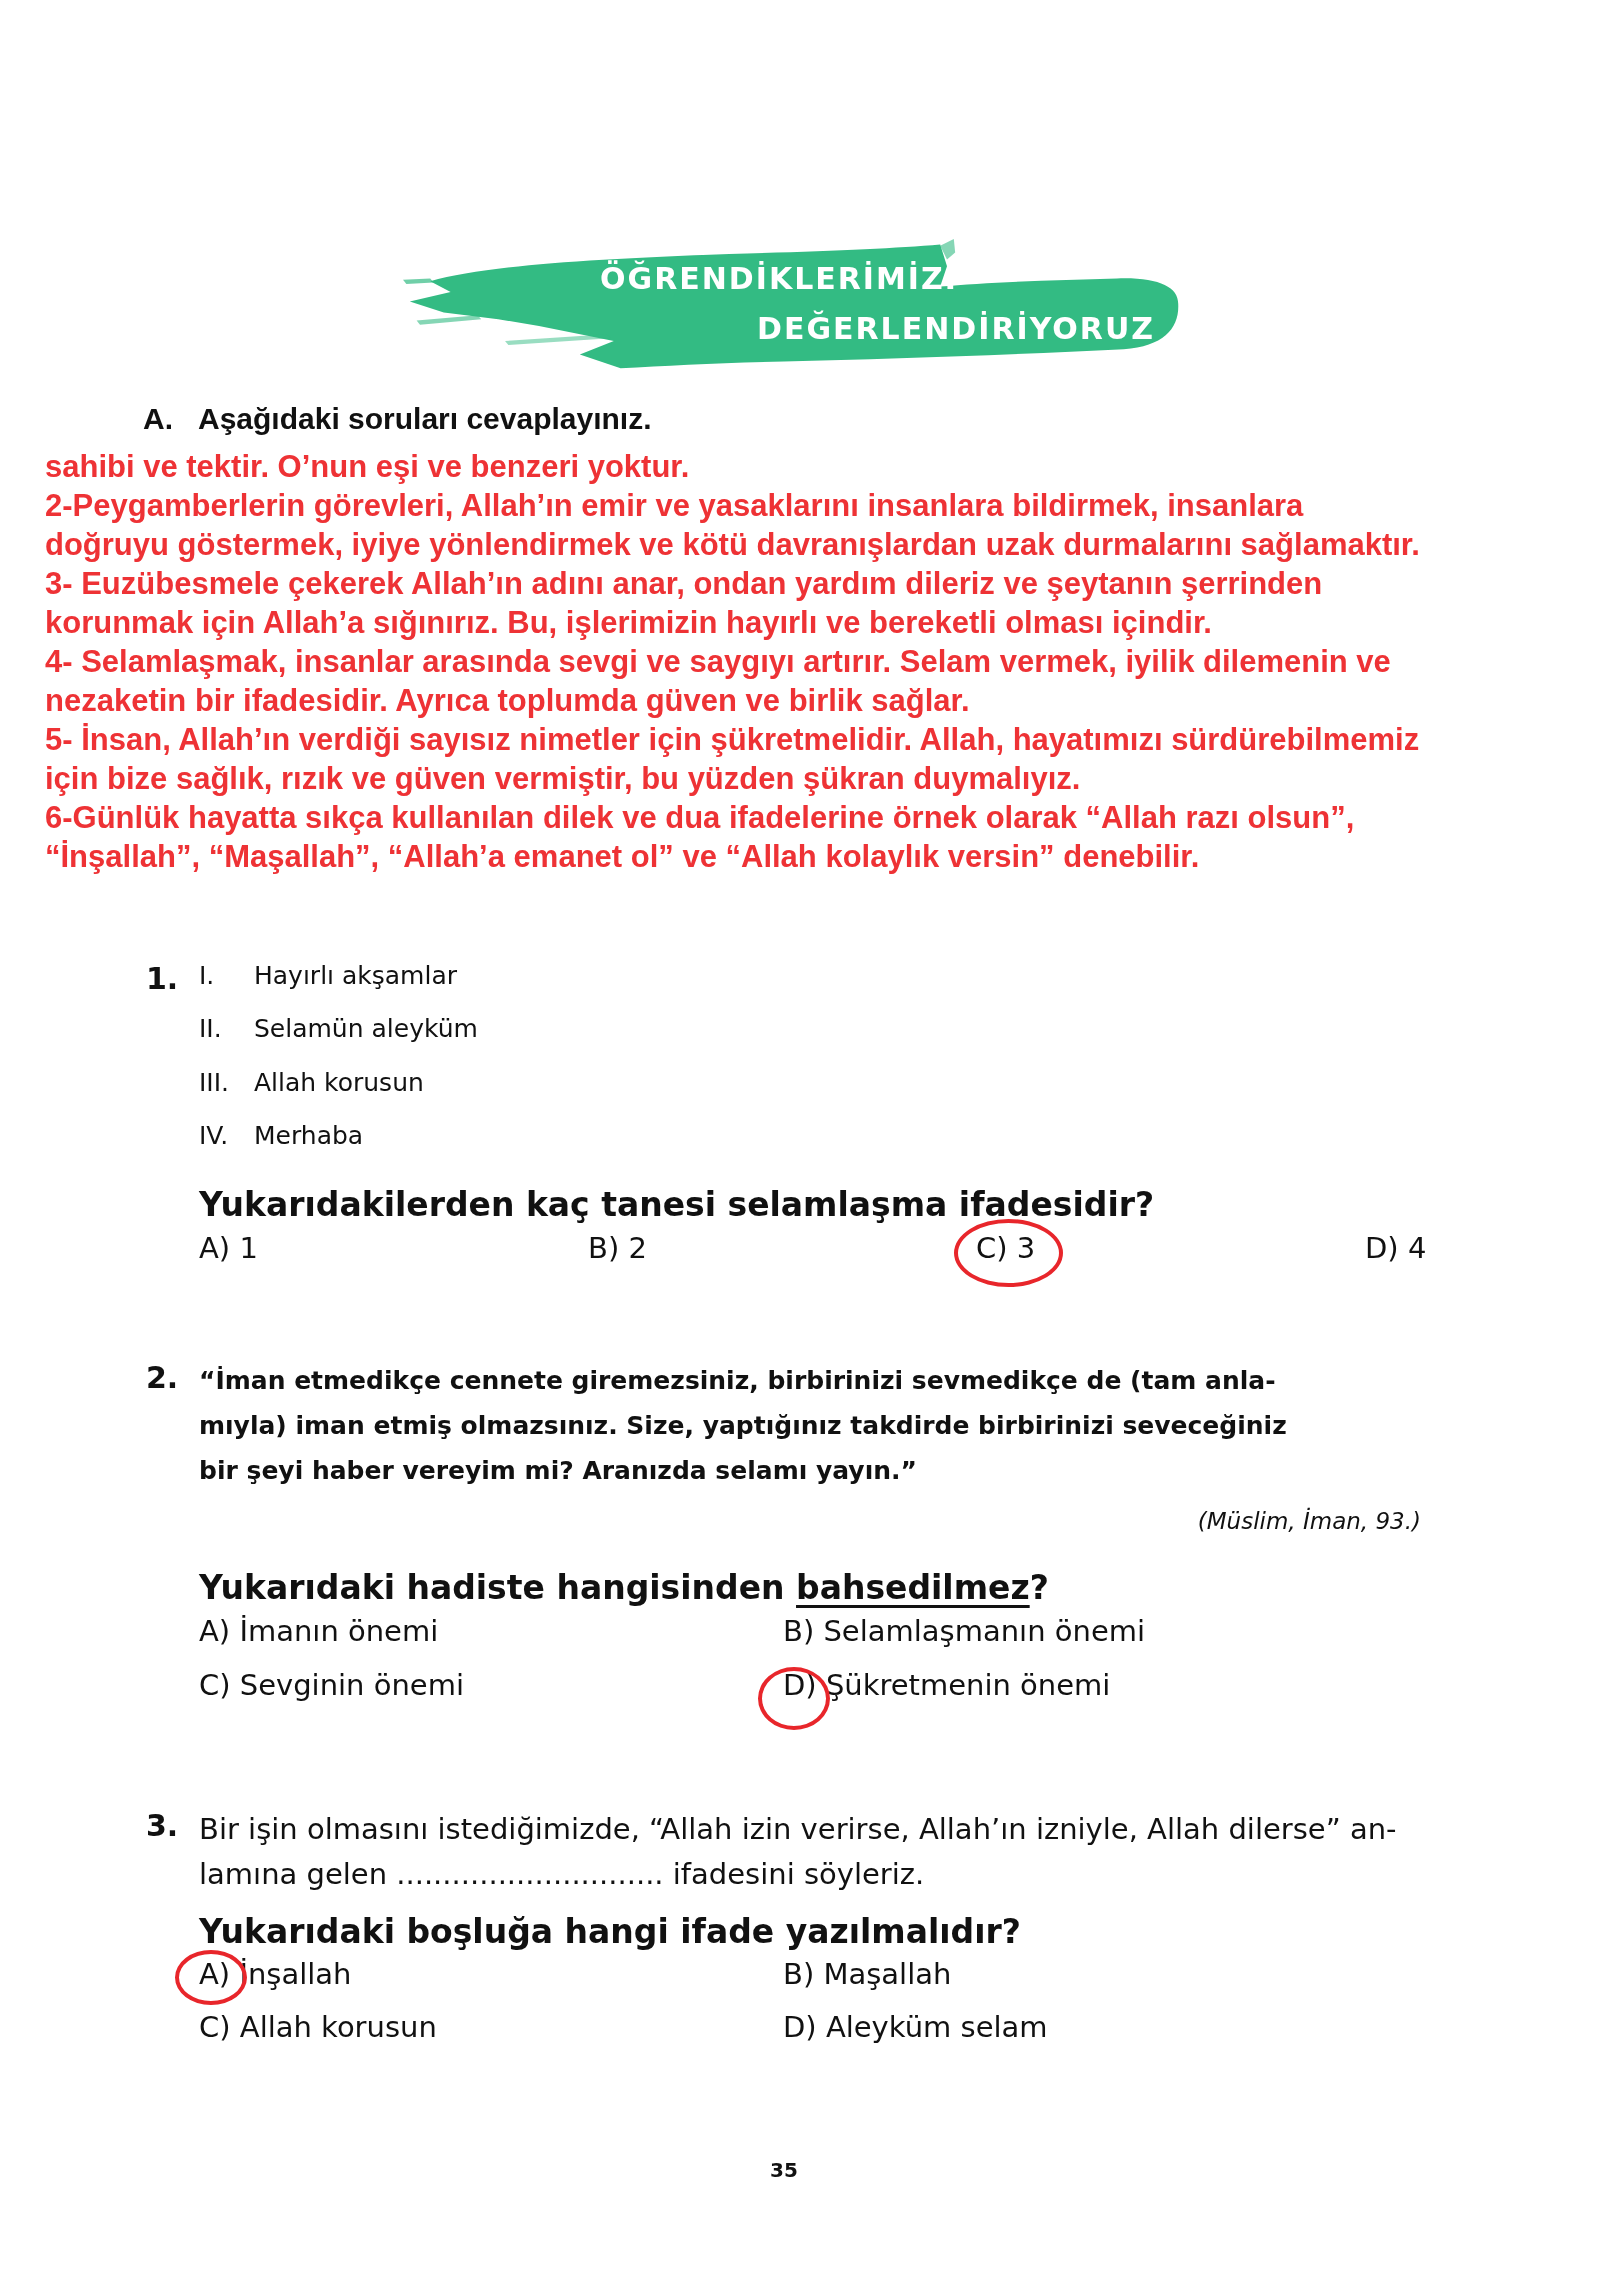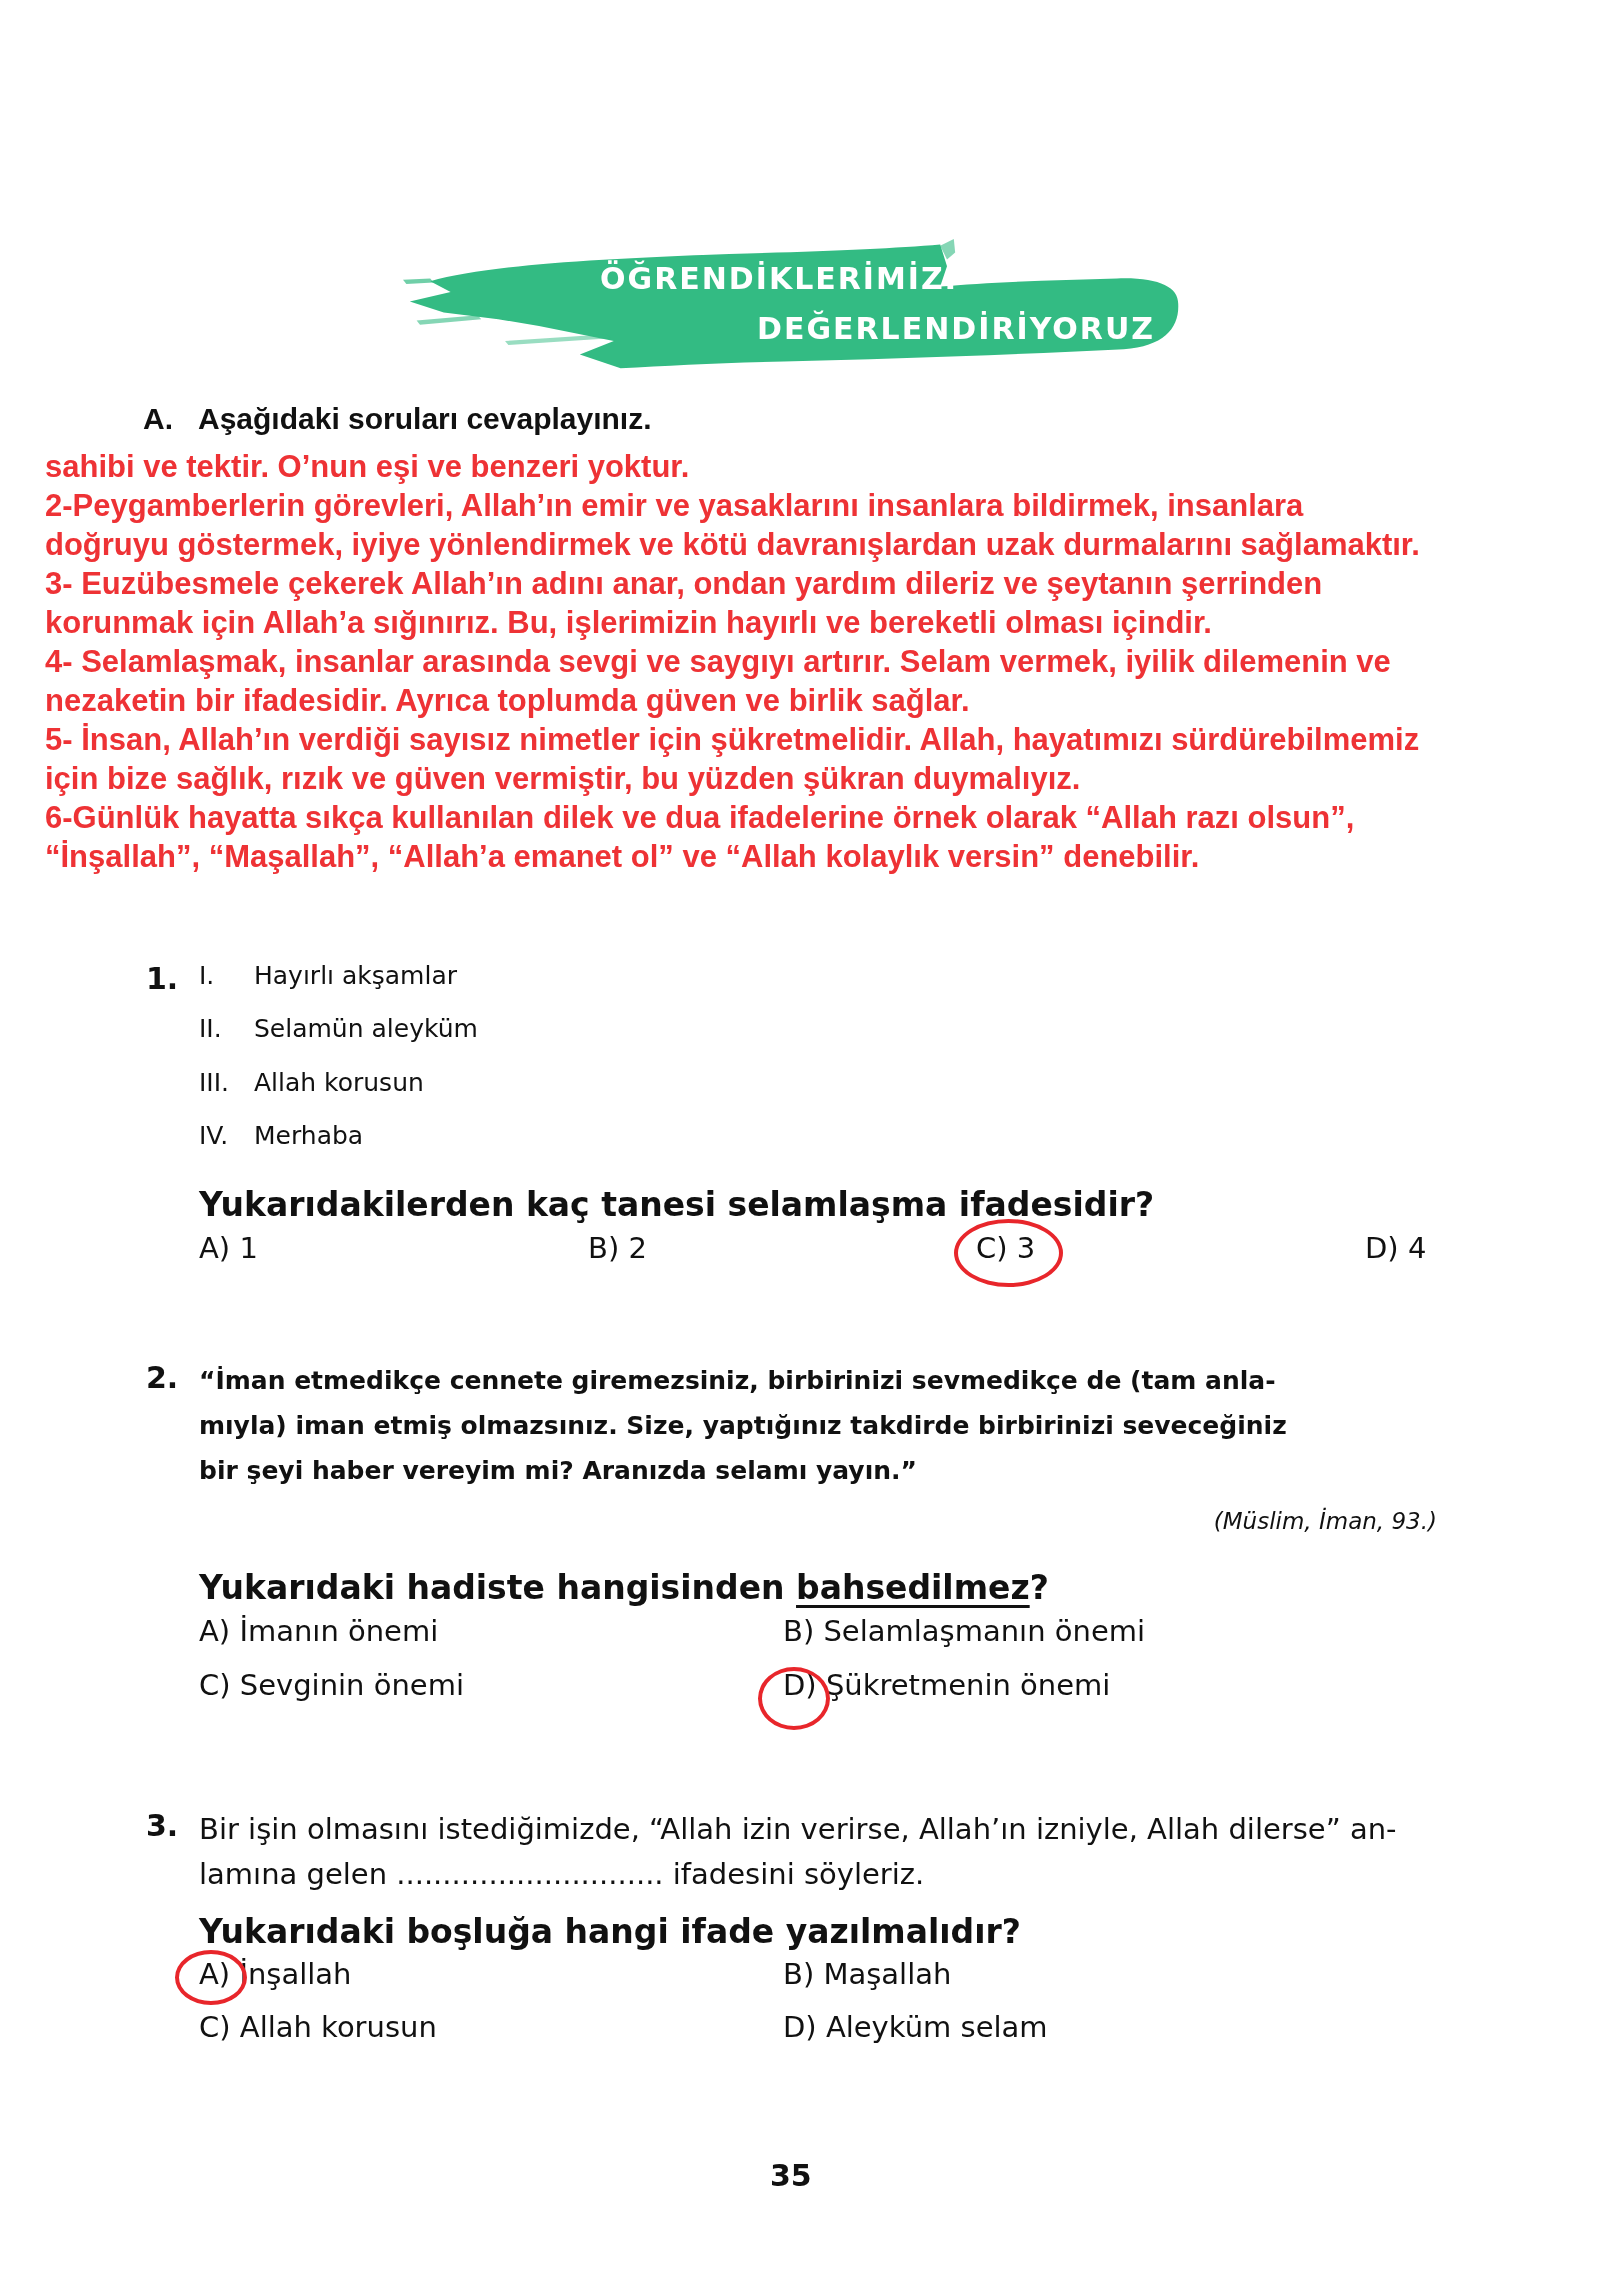--- a/index.html
+++ b/index.html
@@ -32,31 +32,31 @@
   .q1-stem { left: 199px; top: 1185px; }
   .opt { font-family: "DejaVu Sans", sans-serif; font-size: 29px; color: #111; white-space: nowrap; }
 
   
   .circle { border: 4.8px solid #e8262b; border-radius: 50%; box-sizing: border-box; }
 
   
   .q2-num { left: 146px; top: 1360px; }
   .q2-quote { left: 199px; top: 1358px; }
   .q2-line { font-family: "DejaVu Sans", sans-serif; font-weight: bold; font-size: 25px; line-height: 45px; color: #111; white-space: nowrap; }
-  .q2-source { right: 174px; top: 1508px; font-family: "DejaVu Sans", sans-serif; font-style: italic; font-size: 23px; color: #111; white-space: nowrap; }
+  .q2-source { right: 190px; top: 1508px; font-family: "DejaVu Sans", sans-serif; font-style: italic; font-size: 23px; color: #111; white-space: nowrap; }
   .q2-stem { left: 199px; top: 1568px; }
   .underline { text-decoration: underline; text-decoration-thickness: 2.7px; text-underline-offset: 5.5px; }
 
   
   .q3-num { left: 146px; top: 1808px; }
   .q3-text { left: 199px; top: 1807px; }
   .q3-line { font-family: "DejaVu Sans", sans-serif; font-size: 29px; line-height: 45px; color: #111; white-space: nowrap; }
   .q3-stem { left: 199px; top: 1912px; }
 
-  .page-number { left: 770px; top: 2158px; font-family: "DejaVu Sans", sans-serif; font-weight: bold; font-size: 30px; color: #111; }
+  .page-number { left: 770px; top: 2158px; font-family: "DejaVu Sans", sans-serif; font-weight: bold; font-size: 20px; color: #111; }
 </style>
 </head>
 <body>
 
 <div class="abs banner">
   <svg width="784" height="136" viewBox="0 0 1150 200">
     <g fill="#33bb83">
       <path d="M40 62 C 120 40, 260 30, 480 22 C 620 18, 720 14, 790 8 L 800 40 L 790 70 C 860 64, 960 60, 1050 58 C 1110 56, 1140 70, 1140 95 C 1142 130, 1120 158, 1060 162 C 900 170, 720 176, 560 180 C 470 182, 390 186, 320 190 L 260 170 L 310 150 L 200 128 L 140 118 L 60 108 L 10 92 L 70 78 Z"></path>
       <path d="M0 60 L 40 58 L 45 64 L 5 66 Z" opacity="0.7"></path>
       <path d="M20 120 L 110 112 L 115 118 L 25 126 Z" opacity="0.6"></path>

